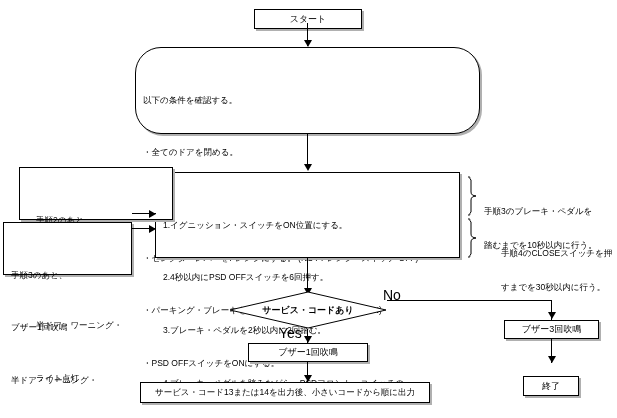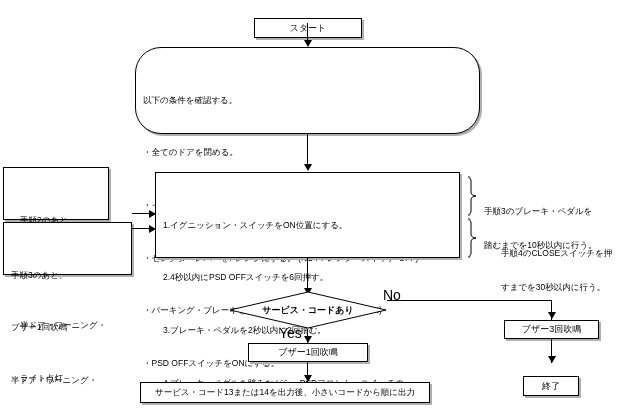--- a/index.html
+++ b/index.html
@@ -92,21 +92,21 @@
     font-size: 8.5px;
     line-height: 1.32;
     white-space: pre;
   }
 </style>
 </head>
 <body>
 
 <div id="canvas">
 
-  <div class="node center" style="left:254px; top:18px; width:108px; height:20px;">
+  <div class="node center" style="left:254px; top:9px; width:108px; height:20px;">
     <span class="lbl">スタート</span>
   </div>
 
   <div class="line vline" style="left:307px; top:23px; height:23px;"></div>
   <div class="arrow-down" style="left:303.5px; top:40px;"></div>
 
   <div class="node textblock" style="left:135px; top:47px; width:345px; height:87px;border-radius:26px;">
     <div class="lbl-sm">以下の条件を確認する。</div>
     <div class="lbl-sm">・全てのドアを閉める。</div>
     <div class="lbl-sm">・イグニッション・スイッチをLOCKの位置にする。</div>
@@ -120,21 +120,21 @@
 
   <div class="node textblock" style="left:155px; top:172px; width:305px; height:86px;">
     <div class="lbl-sm">1.イグニッション・スイッチをON位置にする。</div>
     <div class="lbl-sm">2.4秒以内にPSD OFFスイッチを6回押す。</div>
     <div class="lbl-sm">3.ブレーキ・ペダルを2秒以内に2回踏む。</div>
     <div class="lbl-sm">4.ブレーキ・ペダルを踏みながら、PSDフロント・スイッチの</div>
     
     
   </div>
 
-  <div class="node textblock" style="left:3px; top:167px; width:106px; height:53px;padding-left:16px;">
+  <div class="node textblock" style="left:19px; top:167px; width:154px; height:53px;padding-left:16px;">
     <div class="lbl-sm">手順2のあと、</div>
     <div class="lbl-sm">ブザー1回吹鳴</div>
     <div class="lbl-sm">半ドア・ワーニング・</div>
     <div class="lbl-sm">ライト点灯</div>
   </div>
 
   <div class="node textblock" style="left:3px; top:222px; width:129px; height:53px;">
     <div class="lbl-sm">手順3のあと、</div>
     <div class="lbl-sm">ブザー1回吹鳴</div>
     <div class="lbl-sm">半ドア・ワーニング・</div>

